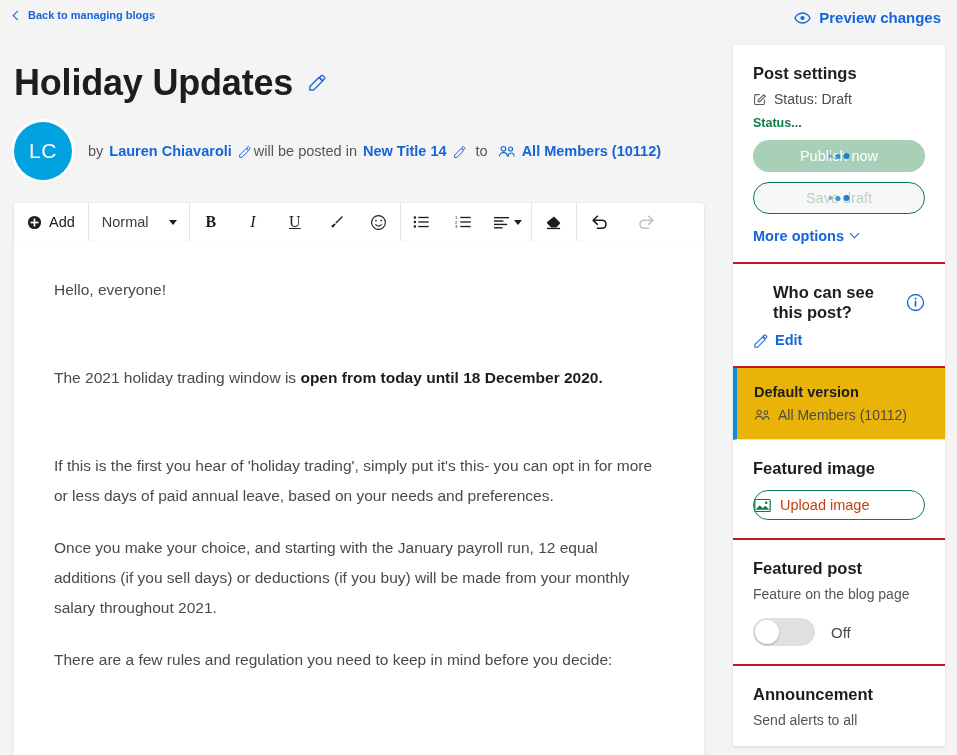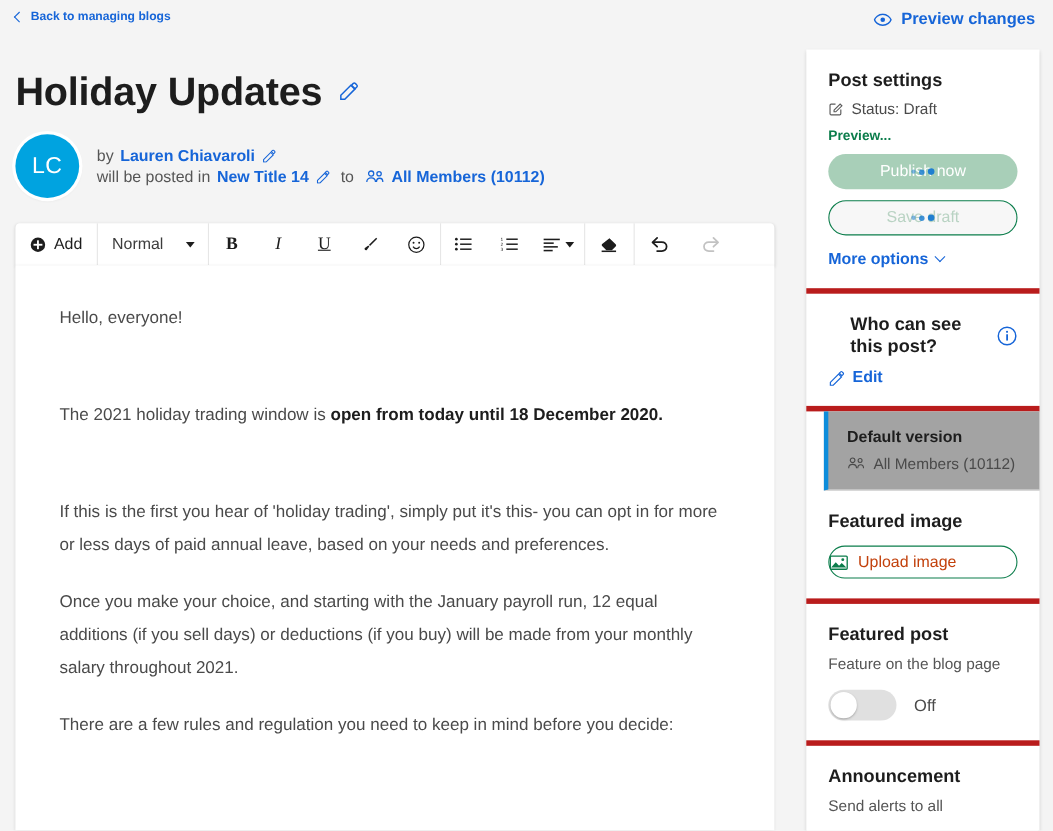--- a/index.html
+++ b/index.html
@@ -47,21 +47,21 @@
     position: absolute; left: 14px; top: 122px;
     display: flex; align-items: center; gap: 16px;
   }
   .avatar {
     width: 58px; height: 58px; border-radius: 50%;
     background: #00a3e0; color: #ffffff;
     display: flex; align-items: center; justify-content: center;
     font-size: 21px; letter-spacing: 0.5px;
     box-shadow: 0 0 0 3px #ffffff, 0 1px 4px rgba(0,0,0,0.20);
   }
-  .author-lines { display: flex; flex-direction: column; gap: 3px; }
+  .author-lines { display: flex; flex-direction: row; gap: 3px; }
   .author-line {
     display: flex; align-items: center; gap: 6px;
     font-size: 14.5px; color: #555; white-space: nowrap;
   }
   .lnk { color: #1665d8; font-weight: bold; cursor: pointer; }
 
   
   .editor-toolbar {
     position: absolute; left: 14px; top: 203px; width: 690px; height: 38px;
     background: #ffffff; border-radius: 4px 4px 0 0;
@@ -98,21 +98,21 @@
     margin-bottom: 22px;
   }
   .para.spaced { margin-bottom: 58px; }
   .para b { color: #1d1d1d; font-weight: bold; }
 
   
   .sidebar {
     position: absolute; left: 733px; top: 45px; width: 212px;
     background: #ffffff; box-shadow: 0 1px 3px rgba(0,0,0,0.12);
   }
-  .sb-sec { padding: 18px 20px 18px 20px; border-bottom: 5px solid #b91c1c; }
+  .sb-sec { padding: 18px 20px 18px 20px; border-bottom: 2px solid #b91c1c; }
   .sb-sec:last-child { border-bottom: none; }
   .sb-title { font-size: 16.5px; font-weight: bold; color: #1d1d1d; line-height: 20px; }
   .sb-sub { font-size: 14px; color: #555; margin-top: 8px; }
   .status-row { display: flex; align-items: center; gap: 7px; margin-top: 8px; font-size: 14px; color: #4a4a4a; }
   .saving { color: #0b7d4b; font-size: 12.5px; font-weight: bold; margin-top: 9px; }
 
   .btn {
     position: relative; display: flex; align-items: center; justify-content: center;
     height: 32px; border-radius: 16px; font-size: 14.5px; cursor: pointer;
     margin-top: 10px; width: 100%;
@@ -135,22 +135,22 @@
   .chev-down {
     display: inline-block; width: 7px; height: 7px;
     border-right: 1.6px solid #1665d8; border-bottom: 1.6px solid #1665d8;
     transform: rotate(45deg); position: relative; top: -3px;
   }
 
   .sec-head-row { display: flex; align-items: center; justify-content: space-between; gap: 20px; margin-left: 20px; }
   .edit-row { display: flex; align-items: center; gap: 7px; margin-top: 10px; color: #1665d8; font-size: 14.5px; font-weight: bold; cursor: pointer; }
 
   .version-sec {
-    background: #a3a3a3; border-left: 4px solid #0d8ddb;
-    padding: 16px 20px 16px 17px; border-bottom: 1px solid #e3e3e3; margin-left: 16px;
+    background: #eab308; border-left: 4px solid #0d8ddb;
+    padding: 16px 20px 16px 17px; border-bottom: 1px solid #e3e3e3;
   }
   .version-title { font-size: 14.5px; font-weight: bold; color: #1d1d1d; }
   .version-aud { display: flex; align-items: center; gap: 7px; margin-top: 7px; font-size: 14px; color: #4a4a4a; }
 
   .upload-btn {
     display: flex; align-items: center; justify-content: flex-start; gap: 9px;
     height: 30px; border-radius: 15px; border: 1px solid #0b7d4b;
     color: #c2410c; font-size: 14.5px; margin-top: 12px; cursor: pointer;
     background: #ffffff;
   }
@@ -342,21 +342,21 @@
       <div class="sb-title">Post settings</div>
       <div class="status-row">
         <span>
           <svg width="14" height="14" viewBox="0 0 16 16">
             <path d="M13 8.6V13a1.2 1.2 0 01-1.2 1.2H3A1.2 1.2 0 011.8 13V4.2A1.2 1.2 0 013 3h4.5" fill="none" stroke="#5a5a5a" stroke-width="1.2"></path>
             <path d="M6 9.3l6.3-6.3 1.8 1.8L7.8 11H6z" fill="none" stroke="#5a5a5a" stroke-width="1.2"></path>
           </svg>
         </span>
         <span>Status: Draft</span>
       </div>
-      <div class="saving">Preview...</div>
+      <div class="saving">Status...</div>
 
       <div class="btn btn-publish">
         <span>Publish now</span>
         <span class="spinner">
             <i></i>
             <i></i>
             <i></i>
           </span>
       </div>
       <div class="btn btn-draft">

